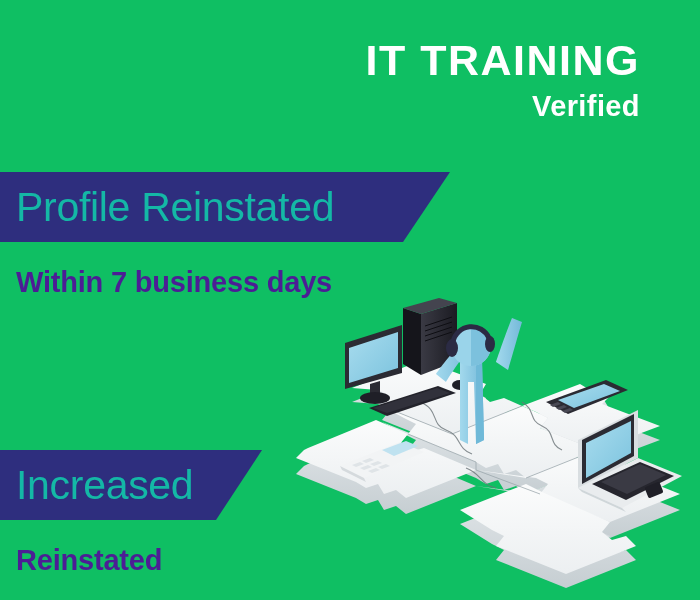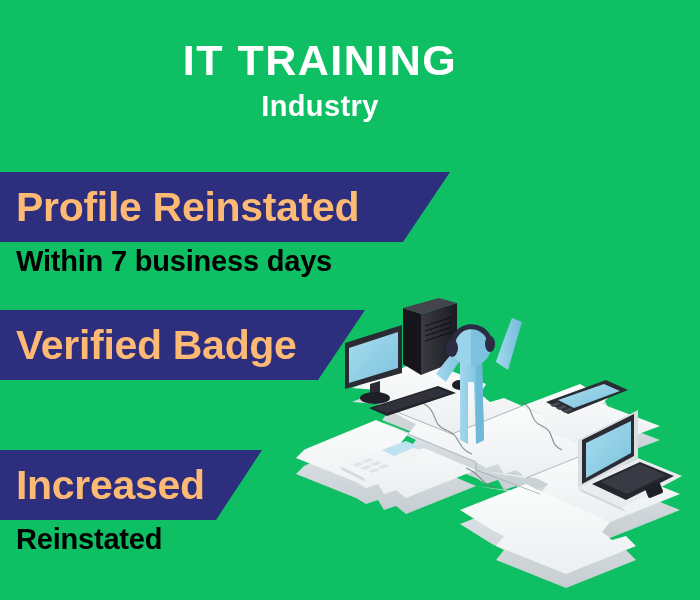--- a/index.html
+++ b/index.html
@@ -16,21 +16,21 @@
     font-family: "Liberation Sans", sans-serif;
     -webkit-font-smoothing: antialiased;
   }
 
   
   .header {
     position: absolute;
     top: 38px;
     left: 0;
     width: 640px;
-    text-align: center;
+    text-align: right;
   }
   .title {
     font-size: 43px;
     font-weight: bold;
     color: #ffffff;
     letter-spacing: 1.5px;
     line-height: 1.05;
     margin: 0;
   }
   .subtitle {
@@ -48,37 +48,37 @@
   .banner {
     position: relative;
     height: 70px;
     background: #2e2e7e;
     display: flex;
     align-items: center;
     padding-left: 16px;
     box-sizing: border-box;
   }
   .banner-label {
-    color: #fdba74;
+    color: #14b8a6;
     font-size: 41px;
-    font-weight: bold;
+    font-weight: normal;
     line-height: 1;
     letter-spacing: -0.3px;
     white-space: nowrap;
     text-align: center;
   }
   .caption {
-    color: #000000;
+    color: #4c1d95;
     font-size: 29px;
     font-weight: bold;
     line-height: 1;
     letter-spacing: -0.2px;
     white-space: nowrap;
     padding-left: 16px;
-    padding-top: 5px;
+    padding-top: 26px;
   }
 
   
   #block-1 { top: 172px; }
   #block-1 .banner { width: 450px; clip-path: polygon(0 0, 450px 0, 403px 70px, 0 70px); }
   #block-2 { top: 310px; }
   #block-2 .banner { width: 365px; clip-path: polygon(0 0, 365px 0, 318px 70px, 0 70px); }
   #block-3 { top: 450px; }
   #block-3 .banner { width: 262px; clip-path: polygon(0 0, 262px 0, 216px 70px, 0 70px); }
 
@@ -92,34 +92,31 @@
   }
   .illustration svg { display: block; width: 410px; height: 290px; }
 </style>
 </head>
 <body>
 
 <div id="poster">
 
   <div class="header">
     <div class="title">IT TRAINING</div>
-    <div class="subtitle">Industry</div>
+    <div class="subtitle">Verified</div>
   </div>
 
   <div class="block" id="block-1">
     <div class="banner">
       <span class="banner-label">Profile Reinstated</span>
     </div>
     <div class="caption">Within 7 business days</div>
   </div>
 
   <div class="block" id="block-2">
-    <div class="banner">
-      <span class="banner-label">Verified Badge</span>
-    </div>
   </div>
 
   <div class="block" id="block-3">
     <div class="banner">
       <span class="banner-label">Increased</span>
     </div>
     <div class="caption">Reinstated</div>
   </div>
 
   <div class="illustration">

